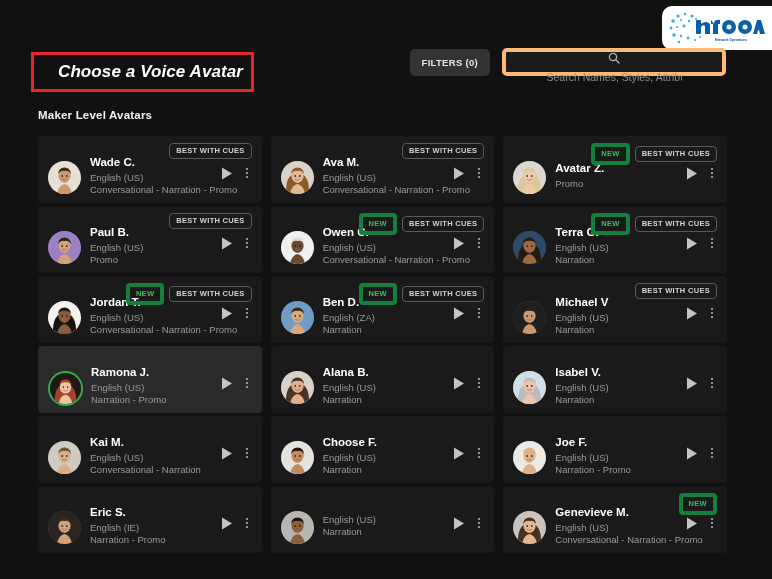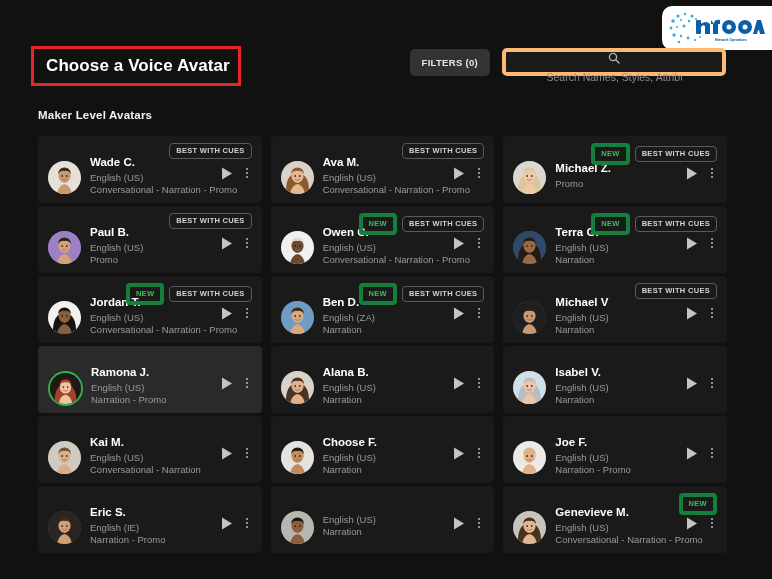--- a/index.html
+++ b/index.html
@@ -23,27 +23,28 @@
     border-radius: 10px 0 0 10px;
     display: flex; align-items: center; justify-content: center;
   }
   .logo-panel svg { display: block; }
 
   
   .header {
     position: absolute; top: 44px; left: 0; right: 0; height: 42px;
   }
   .page-title {
-    position: absolute; left: 31px; top: 2px;
+    position: absolute; left: 31px; top: 8px;
     color: #ffffff;
     font-size: 17px; font-weight: bold;
     letter-spacing: .1px;
-    padding: 8px 8px 9px 12px;
+    padding: 8px 8px 9px 24px;
     border: 3px solid #e8232a;
     line-height: 1;
+    font-style: italic;
   }
   .header-right {
     position: absolute; right: 46px; top: 4px;
     display: flex; align-items: center; gap: 12px; margin-left: 8px;
   }
   .filters-btn {
     background: #333333;
     color: #e8e8e8;
     font-size: 9.5px; font-weight: bold;
     letter-spacing: .3px;
@@ -317,21 +318,21 @@
             <path d="M6 40 Q5 16 20 14 Q35 16 34 40 Z" fill="#d8c89a"></path>
             <path d="M11 40 q2 -11 9 -12 q7 1 9 12 z" fill="#f0c9a8"></path>
             <ellipse cx="20" cy="18" rx="7.4" ry="8.6" fill="#f0c9a8"></ellipse>
             <path d="M12 16 q1 -8 8 -8 q7 0 8 8 q-3 -5 -8 -4 q-5 -1 -8 4 z" fill="#d8c89a"></path>
             <ellipse cx="17.2" cy="18.2" rx="0.95" ry="1.15" fill="#2b2018"></ellipse>
             <ellipse cx="22.8" cy="18.2" rx="0.95" ry="1.15" fill="#2b2018"></ellipse>
             <path d="M17.4 22.6 q2.6 1.9 5.2 0" stroke="#9c6a52" stroke-width="0.9" fill="none" stroke-linecap="round"></path>
           </svg>
         </div>
         <div class="card-body">
-          <div class="c-name">Michael Z.</div>
+          <div class="c-name">Avatar Z.</div>
           <div class="c-styles">Promo</div>
         </div>
         <div class="badges">
           <span class="badge badge-new">NEW</span>
           <span class="badge badge-cues">BEST WITH CUES</span>
         </div>
         <div class="card-actions">
           <div class="play-btn">
             <svg width="12" height="13" viewBox="0 0 12 13">
               <polygon points="1,0.5 11,6.5 1,12.5" fill="#c4c4c4"></polygon>

